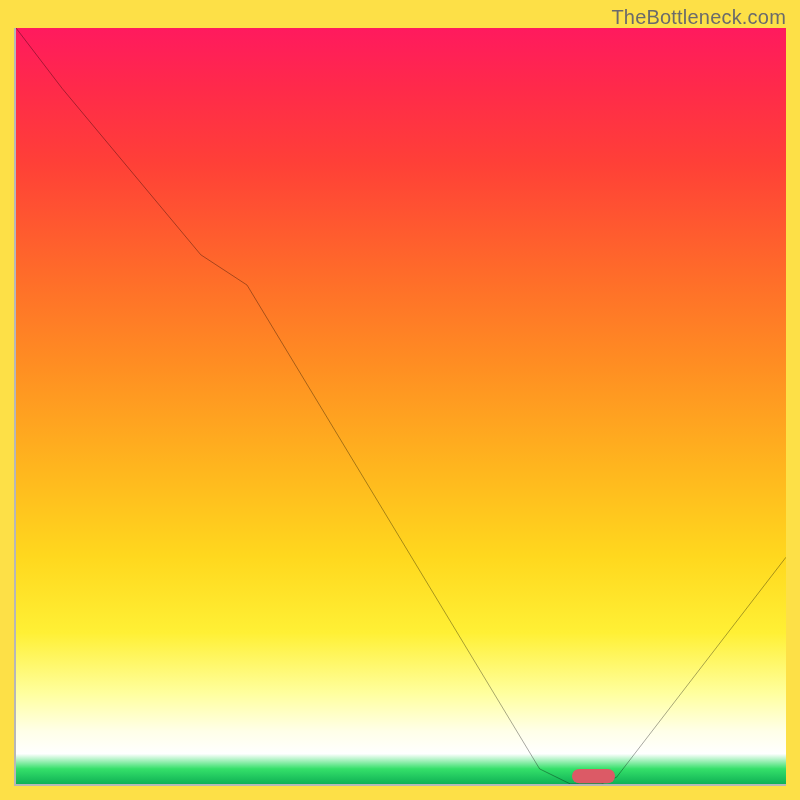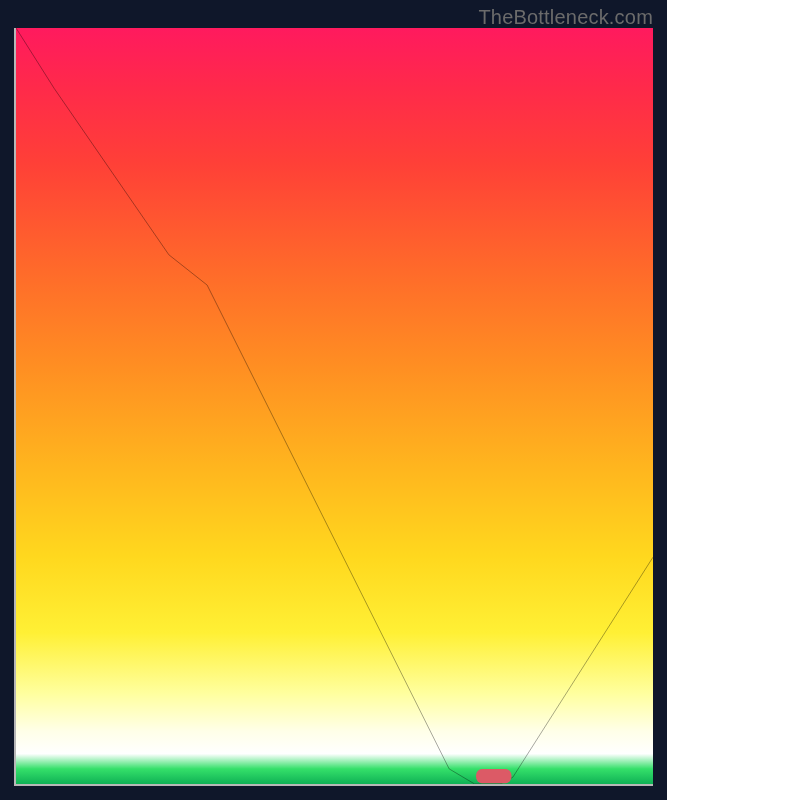--- a/index.html
+++ b/index.html
@@ -5,23 +5,23 @@
   html, body {
     margin: 0;
     padding: 0;
     width: 800px;
     height: 800px;
     overflow: hidden;
     font-family: Arial, Helvetica, sans-serif;
   }
   .chart-wrap {
     position: relative;
-    width: 667px;
+    width: 800px;
     height: 800px;
-    background: #0f172a;
+    background: #fde047;
   }
   
   .axis-left {
     position: absolute;
     left: 14px;
     top: 28px;
     bottom: 14px;
     width: 2px;
     background: #b7b7b7;
   }

